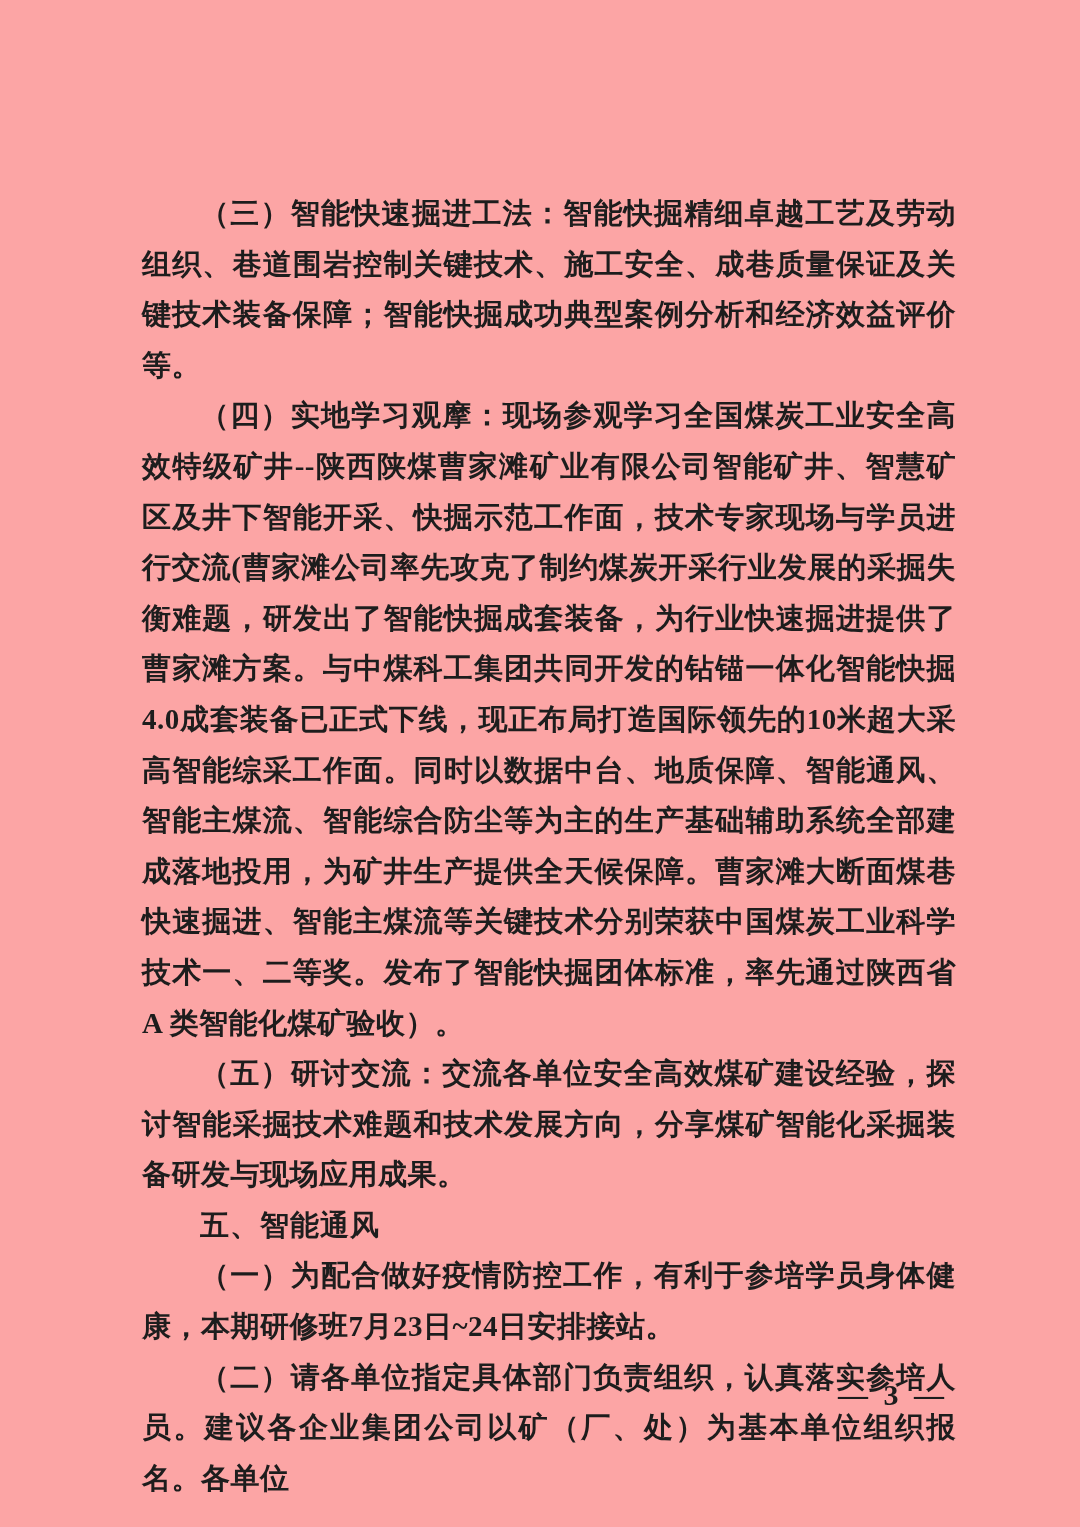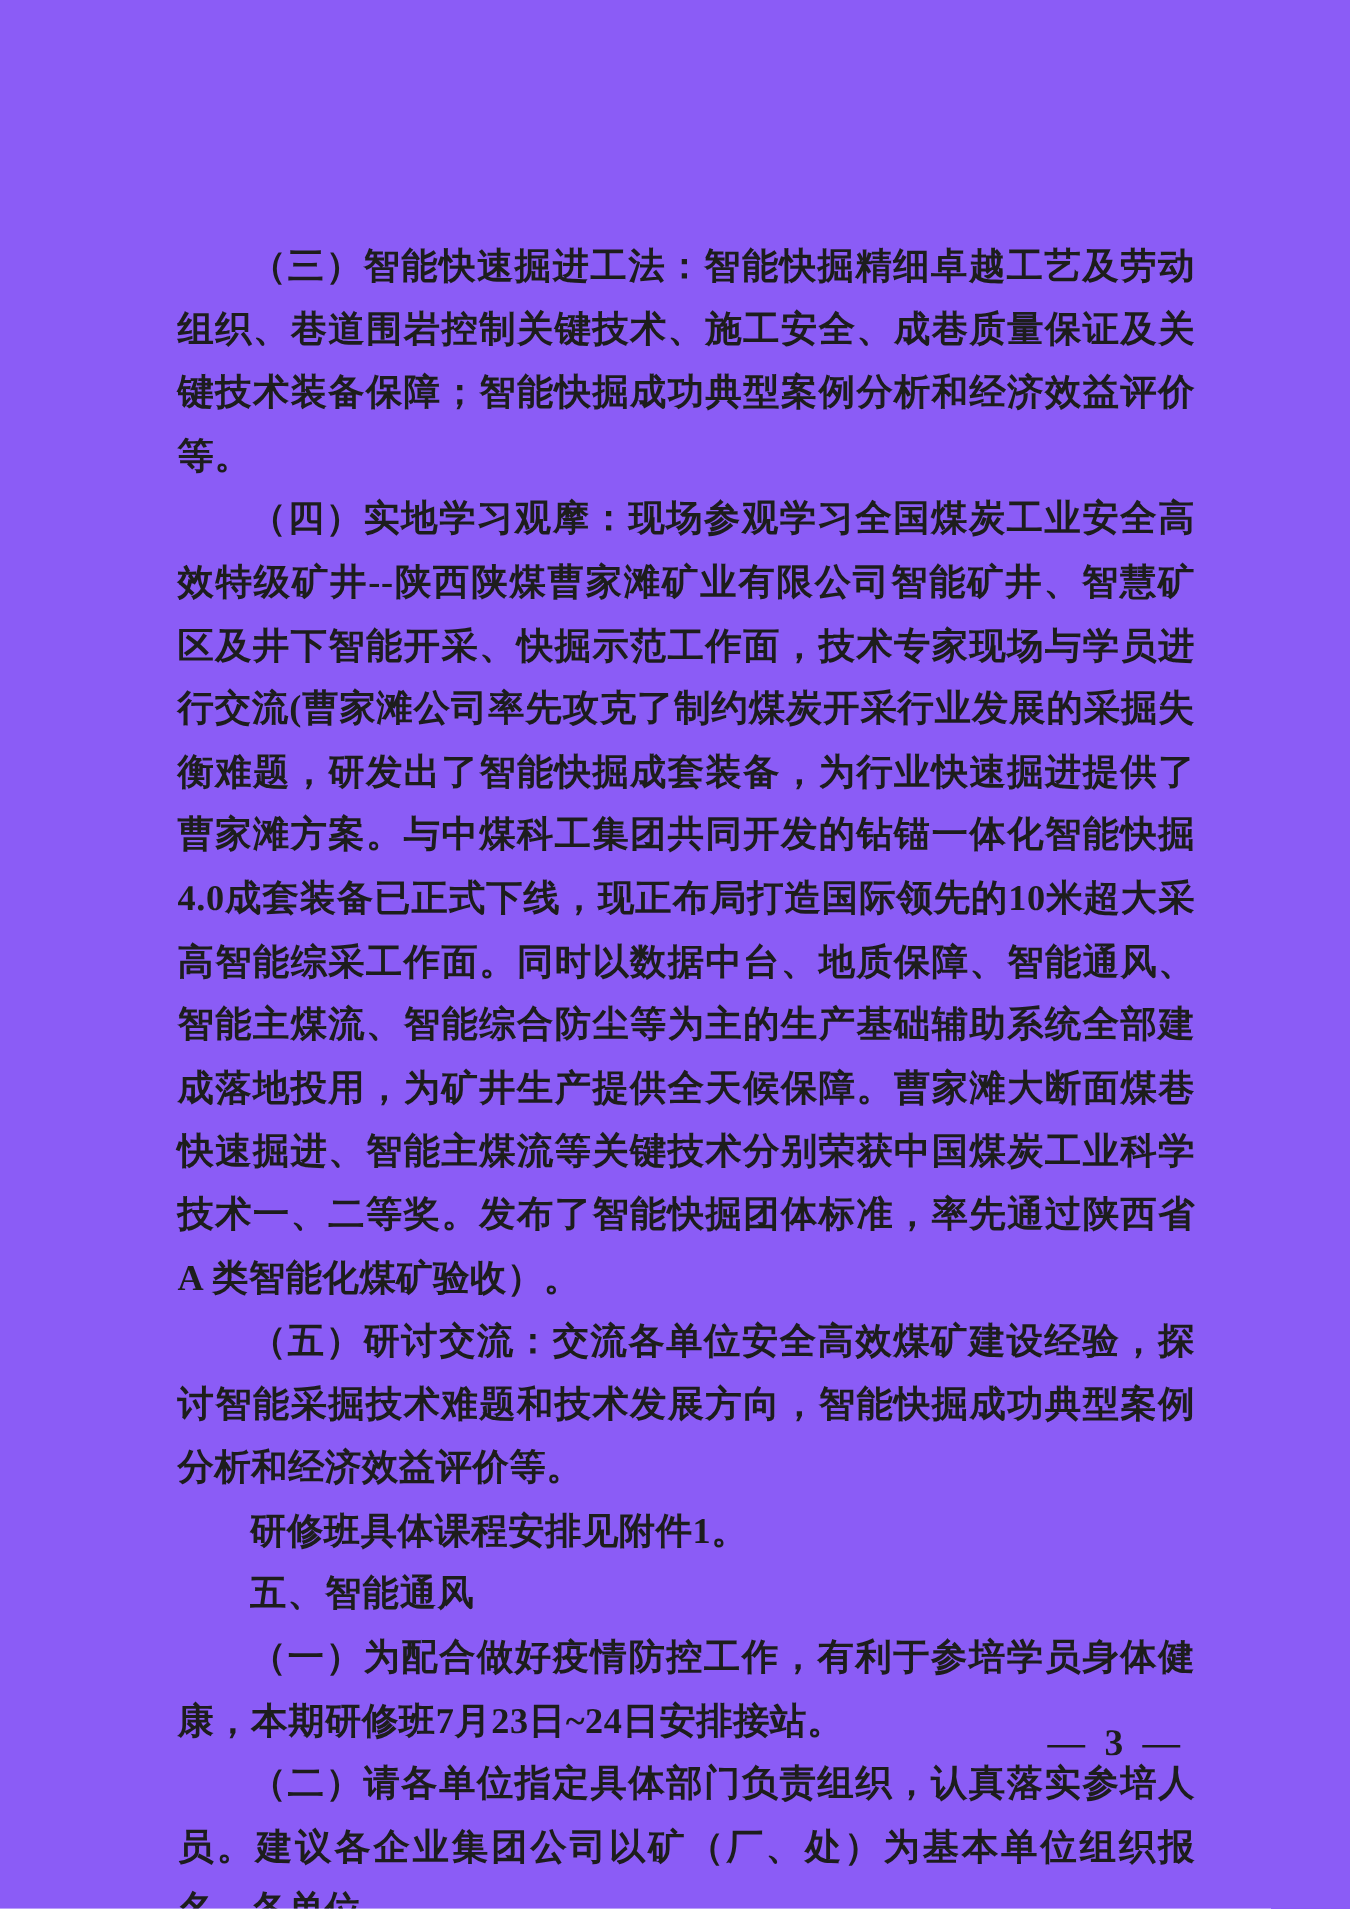--- a/index.html
+++ b/index.html
@@ -4,21 +4,21 @@
 <style>
   html, body {
     margin: 0;
     padding: 0;
     background: #ffffff;
   }
   .page {
     position: relative;
     width: 1080px;
     height: 1527px;
-    background: #8b5cf6;
+    background: #fca5a5;
     overflow: hidden;
     font-family: "Liberation Serif", "DejaVu Serif", serif;
   }
   .content {
     position: absolute;
     left: 142px;
     top: 188px;
     width: 814px;
     color: #1d1d1d;
     font-size: 29px;
@@ -49,21 +49,20 @@
     font-family: "Liberation Serif", "DejaVu Serif", serif;
   }
 </style>
 </head>
 <body>
 
 <div class="page">
   <div class="content">
     <p class="para">（三）智能快速掘进工法：智能快掘精细卓越工艺及劳动组织、巷道围岩控制关键技术、施工安全、成巷质量保证及关键技术装备保障；智能快掘成功典型案例分析和经济效益评价等。</p>
     <p class="para">（四）实地学习观摩：现场参观学习全国煤炭工业安全高效特级矿井--陕西陕煤曹家滩矿业有限公司智能矿井、智慧矿区及井下智能开采、快掘示范工作面，技术专家现场与学员进行交流(曹家滩公司率先攻克了制约煤炭开采行业发展的采掘失衡难题，研发出了智能快掘成套装备，为行业快速掘进提供了曹家滩方案。与中煤科工集团共同开发的钻锚一体化智能快掘4.0成套装备已正式下线，现正布局打造国际领先的10米超大采高智能综采工作面。同时以数据中台、地质保障、智能通风、智能主煤流、智能综合防尘等为主的生产基础辅助系统全部建成落地投用，为矿井生产提供全天候保障。曹家滩大断面煤巷快速掘进、智能主煤流等关键技术分别荣获中国煤炭工业科学技术一、二等奖。发布了智能快掘团体标准，率先通过陕西省 A 类智能化煤矿验收）。</p>
-    <p class="para">（五）研讨交流：交流各单位安全高效煤矿建设经验，探讨智能采掘技术难题和技术发展方向，智能快掘成功典型案例分析和经济效益评价等。</p>
-    <p class="para">研修班具体课程安排见附件1。</p>
+    <p class="para">（五）研讨交流：交流各单位安全高效煤矿建设经验，探讨智能采掘技术难题和技术发展方向，分享煤矿智能化采掘装备研发与现场应用成果。</p>
     <p class="para heading">五、智能通风</p>
     <p class="para">（一）为配合做好疫情防控工作，有利于参培学员身体健康，本期研修班7月23日~24日安排接站。</p>
     <p class="para">（二）请各单位指定具体部门负责组织，认真落实参培人员。建议各企业集团公司以矿（厂、处）为基本单位组织报名。各单位</p>
   </div>
 
   <div class="page-footer">— 3 —</div>
 </div>
 
 </body></html>

